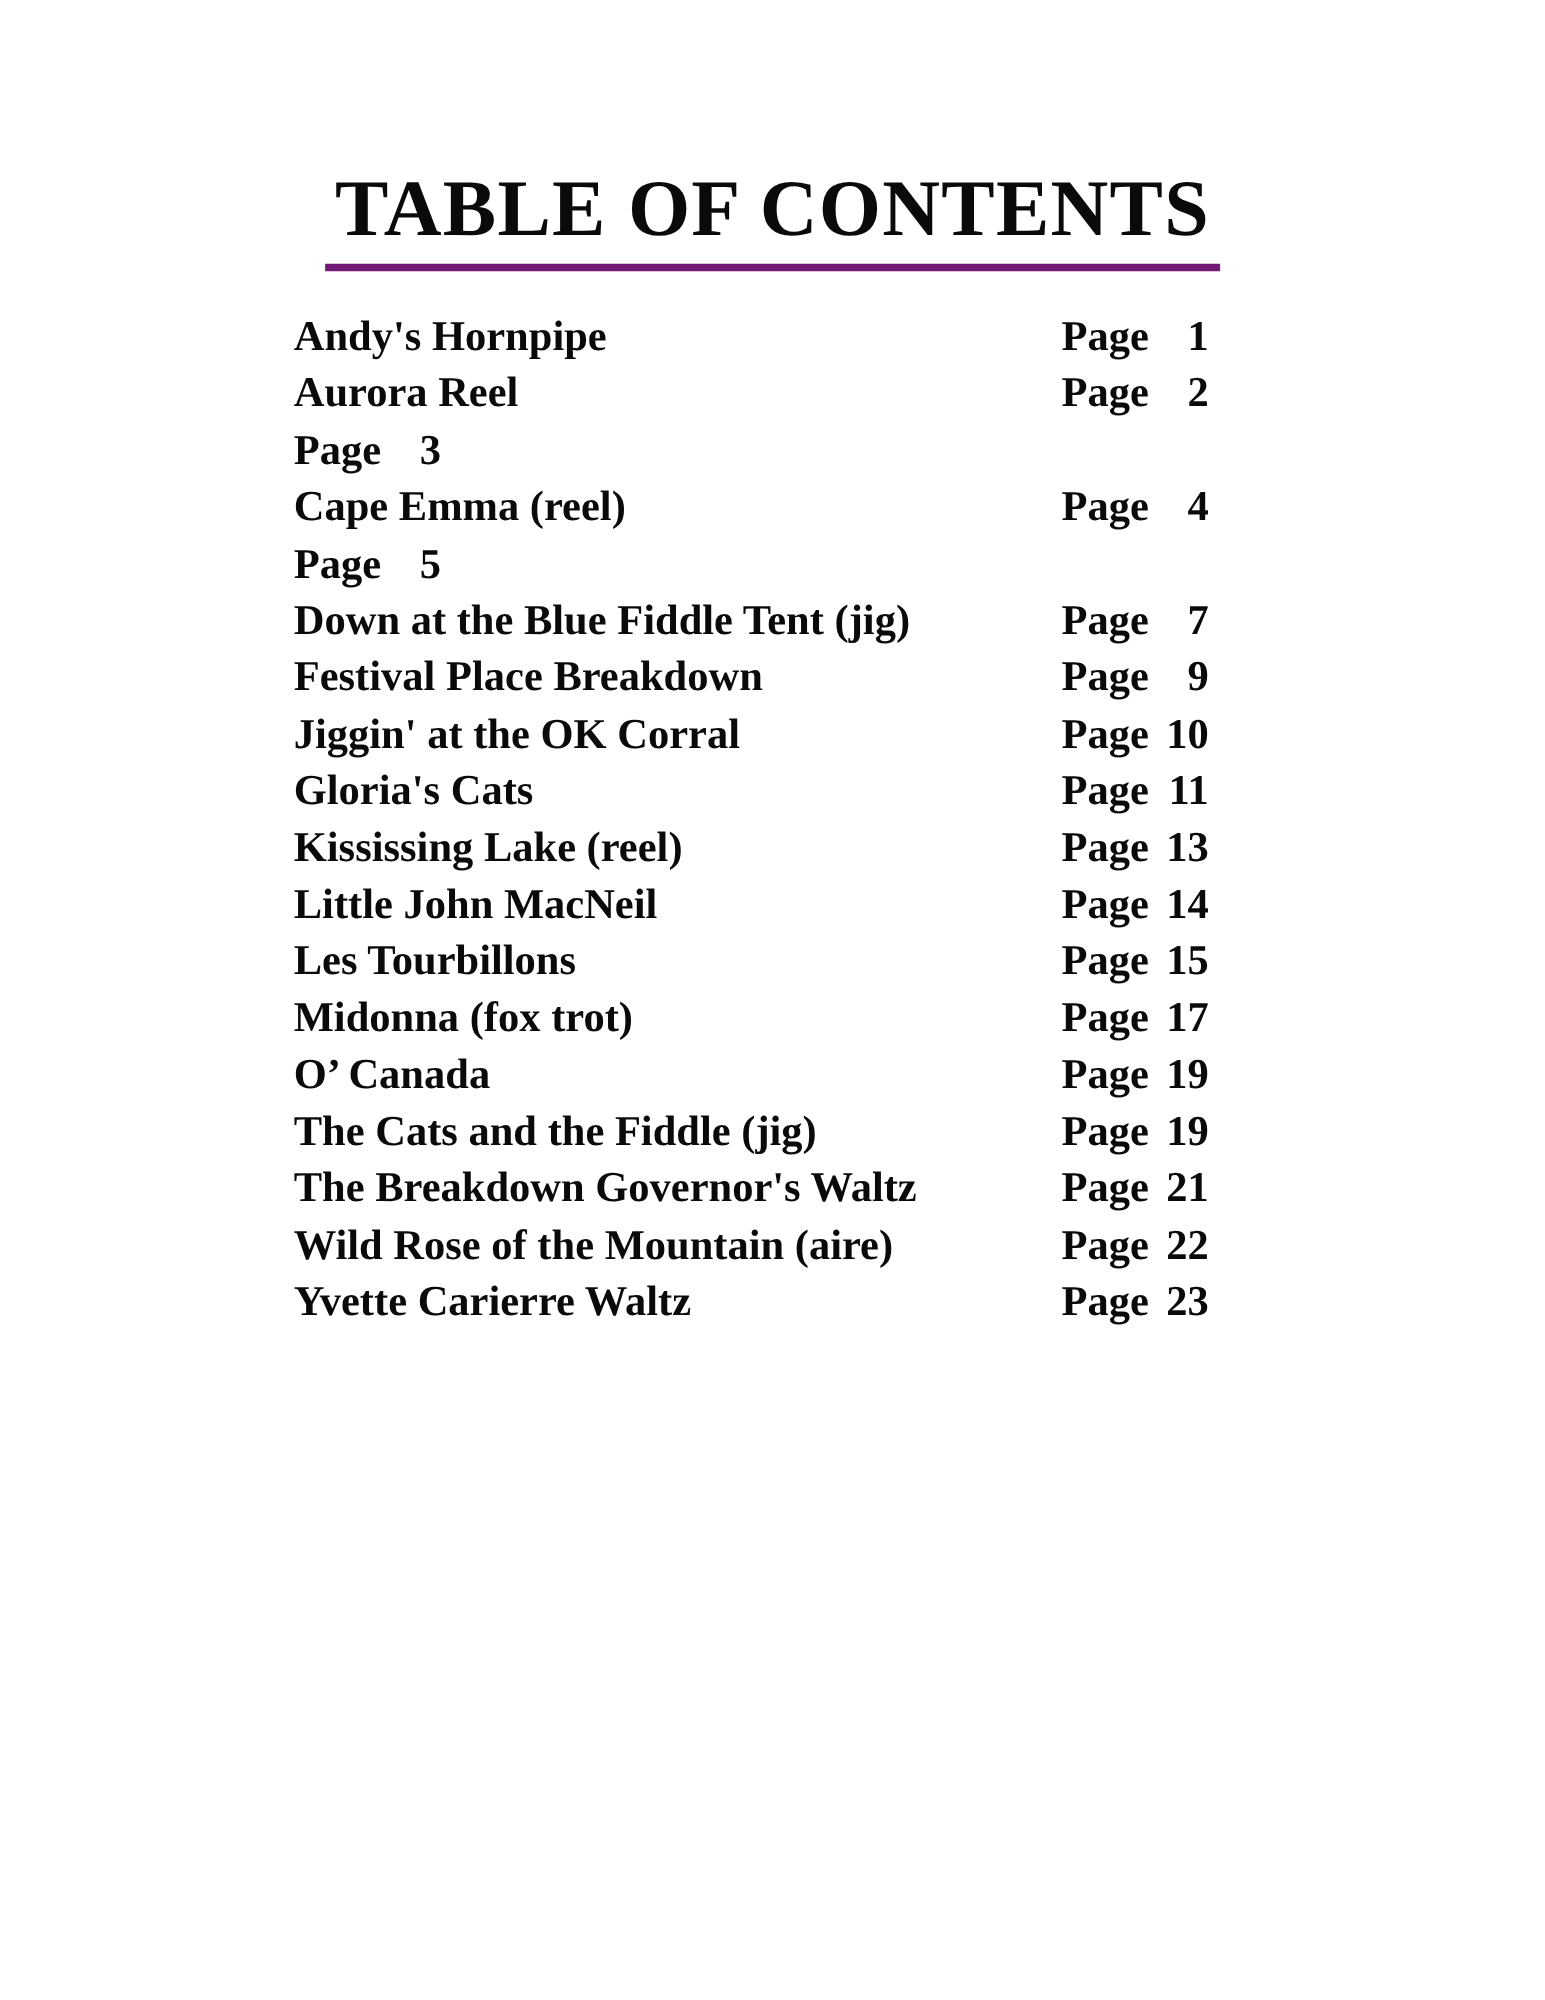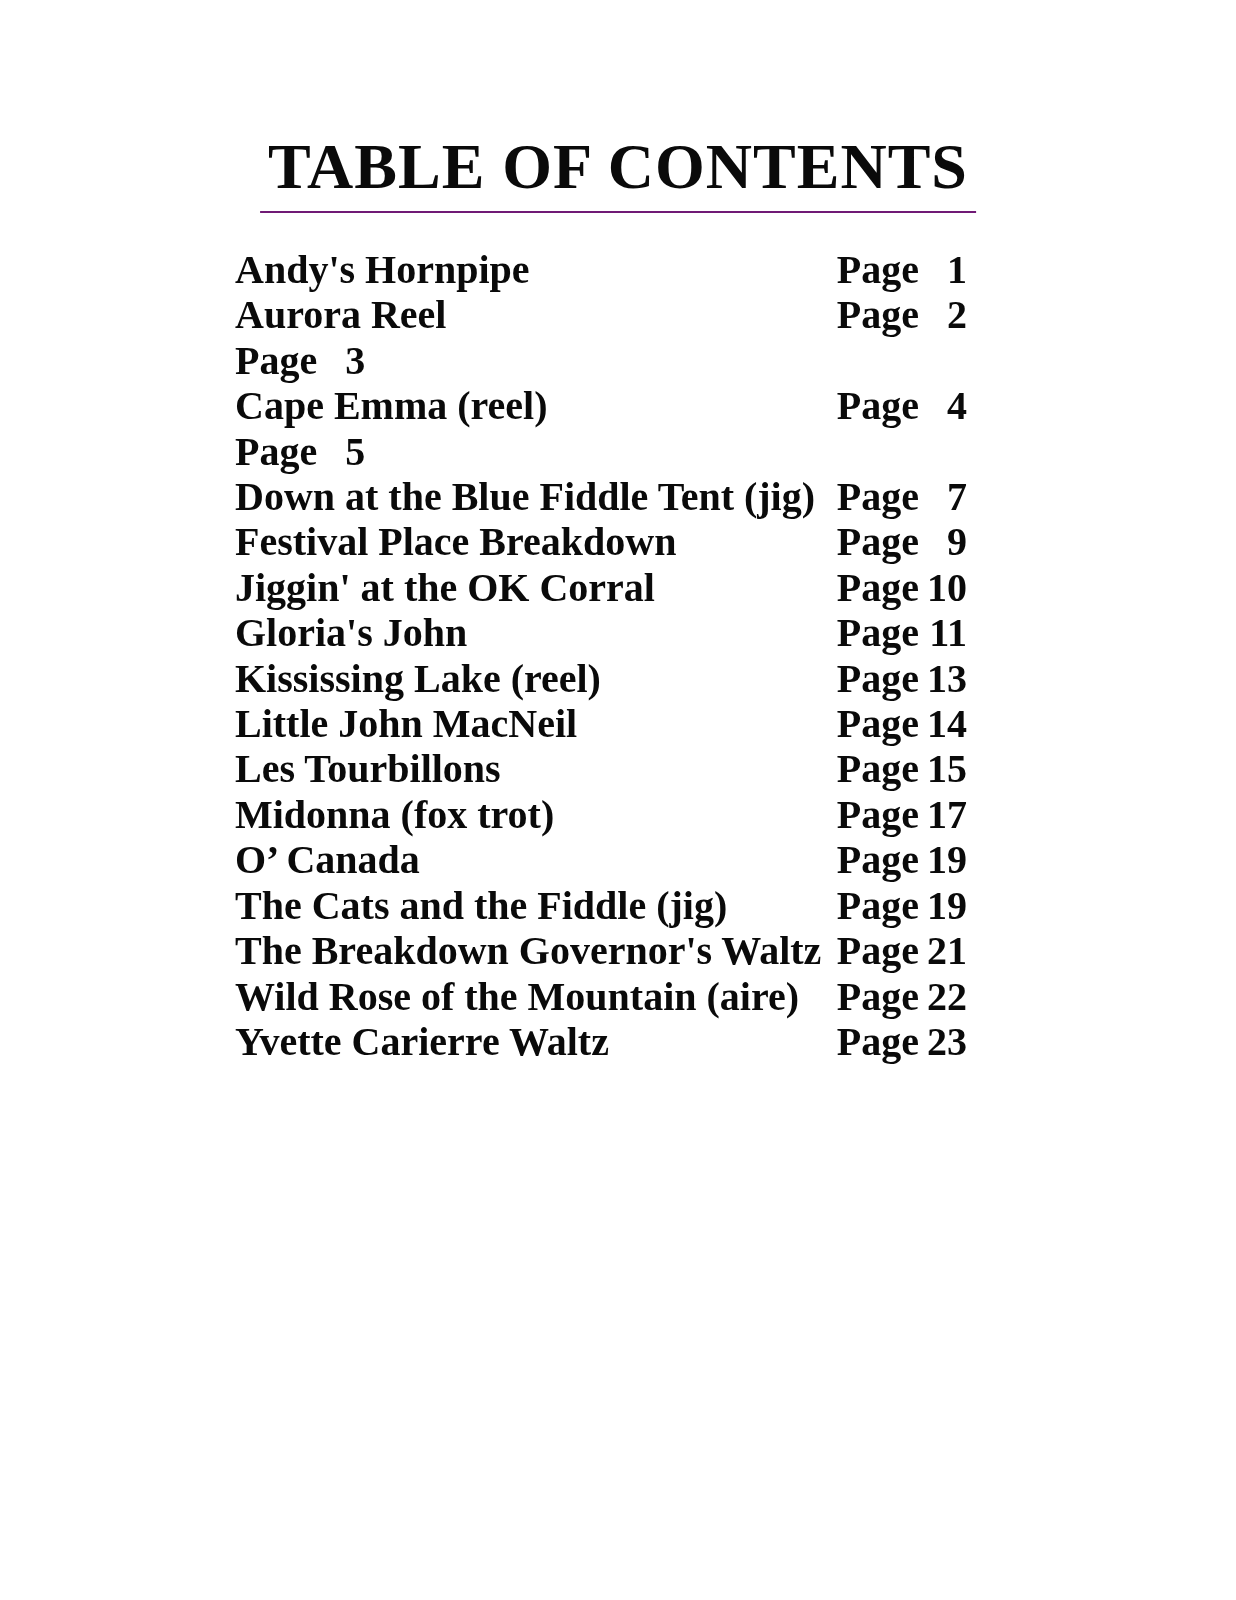--- a/index.html
+++ b/index.html
@@ -21,33 +21,33 @@
     position: absolute;
     top: 130px;
     left: 50%;
     transform: translateX(-50%);
     margin: 0;
     font-size: 64px;
     font-weight: bold;
     letter-spacing: 1px;
     white-space: nowrap;
     color: #0a0a0a;
-    border-bottom: 2px solid #701a75;
+    border-bottom: 6px solid #701a75;
     padding: 0 8px 7px 8px;
   }
   .toc {
     position: absolute;
     top: 247px;
     left: 235px;
     width: 732px;
   }
   .row {
     display: flex;
     align-items: baseline;
-    font-size: 40px;
+    font-size: 34px;
     font-weight: bold;
     line-height: 45.4px;
     white-space: nowrap;
   }
   .tune {
     flex: 1 1 auto;
     overflow: hidden;
   }
   .pageword {
     flex: 0 0 auto;
@@ -105,21 +105,21 @@
     <span class="pagenum">9</span>
   </div>
 
   <div class="row">
     <span class="tune">Jiggin' at the OK Corral</span>
     <span class="pageword">Page</span>
     <span class="pagenum">10</span>
   </div>
 
   <div class="row">
-    <span class="tune">Gloria's John</span>
+    <span class="tune">Gloria's Cats</span>
     <span class="pageword">Page</span>
     <span class="pagenum">11</span>
   </div>
 
   <div class="row">
     <span class="tune">Kississing Lake (reel)</span>
     <span class="pageword">Page</span>
     <span class="pagenum">13</span>
   </div>
 

